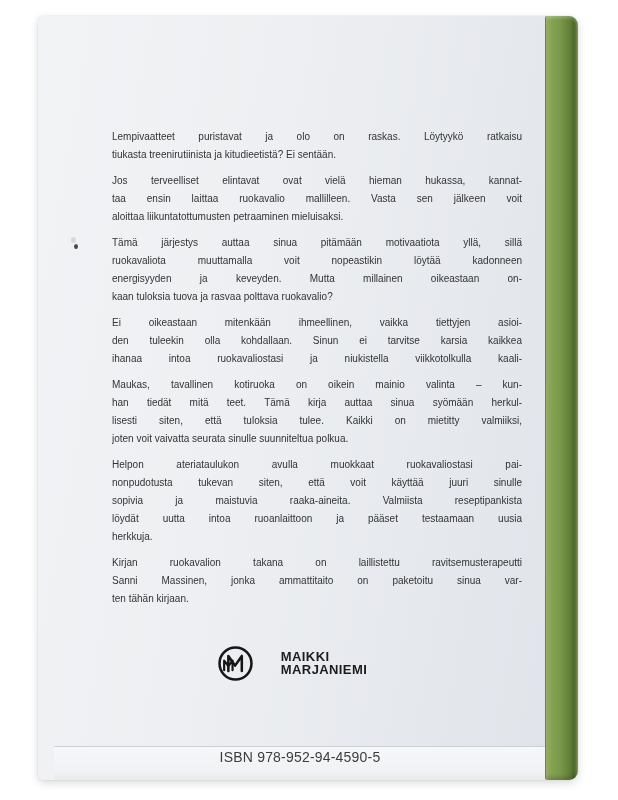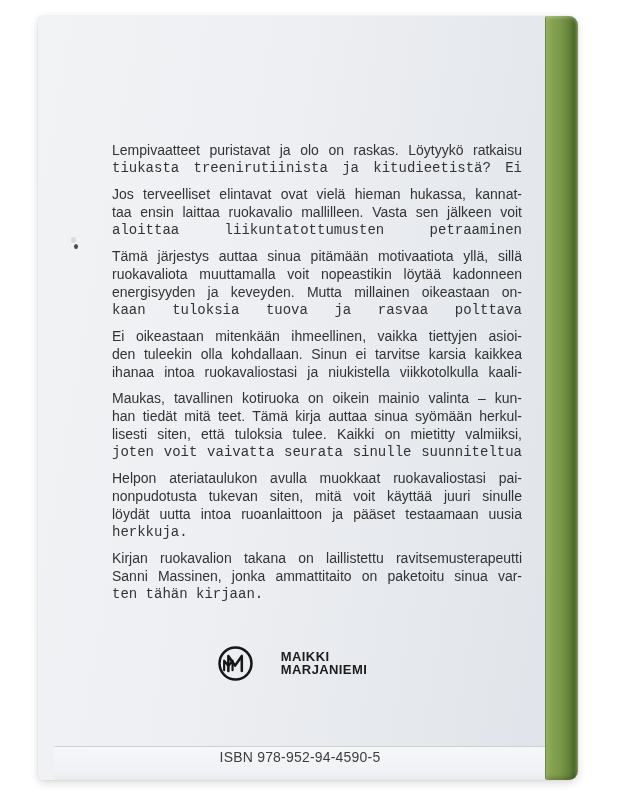--- a/index.html
+++ b/index.html
@@ -51,33 +51,32 @@
     border-left: 1px solid rgba(90,100,70,0.35);
     box-shadow: inset 0 2px 3px rgba(255,255,255,0.25), inset 0 -3px 4px rgba(0,0,0,0.18);
   }
   
   .text-block {
     position: absolute;
     left: 74px;
     top: 112px;
     width: 410px;
     color: #333333;
-    font-size: 14px;
+    font-size: 10px;
     line-height: 18px;
-    margin-top: 13px;
   }
   .para { margin: 0 0 8px 0; }
   .para:last-child { margin-bottom: 0; }
   .line {
     text-align: justify;
     text-align-last: justify;
     height: 18px;
     overflow: hidden;
   }
-  .line.last { text-align-last: left; font-family: Liberation Mono, monospace; }
+  .line.last { text-align-last: left; }
   
   .logo-row {
     position: absolute;
     left: 0;
     top: 629px;
     width: 508px;
     display: flex;
     justify-content: center;
     align-items: center;
     gap: 27px;
@@ -157,21 +156,22 @@
             <div class="line">ihanaa intoa ruokavaliostasi ja niukistella viikkotolkulla kaali-</div>
           </div>
           <div class="para">
             <div class="line">Maukas, tavallinen kotiruoka on oikein mainio valinta – kun-</div>
             <div class="line">han tiedät mitä teet. Tämä kirja auttaa sinua syömään herkul-</div>
             <div class="line">lisesti siten, että tuloksia tulee. Kaikki on mietitty valmiiksi,</div>
             <div class="line last">joten voit vaivatta seurata sinulle suunniteltua polkua.</div>
           </div>
           <div class="para">
             <div class="line">Helpon ateriataulukon avulla muokkaat ruokavaliostasi pai-</div>
-            <div class="line">nonpudotusta tukevan siten, mitä voit käyttää juuri sinulle</div>
+            <div class="line">nonpudotusta tukevan siten, että voit käyttää juuri sinulle</div>
+            <div class="line">sopivia ja maistuvia raaka-aineita. Valmiista reseptipankista</div>
             <div class="line">löydät uutta intoa ruoanlaittoon ja pääset testaamaan uusia</div>
             <div class="line last">herkkuja.</div>
           </div>
           <div class="para">
             <div class="line">Kirjan ruokavalion takana on laillistettu ravitsemusterapeutti</div>
             <div class="line">Sanni Massinen, jonka ammattitaito on paketoitu sinua var-</div>
             <div class="line last">ten tähän kirjaan.</div>
           </div>
         </div>
 

